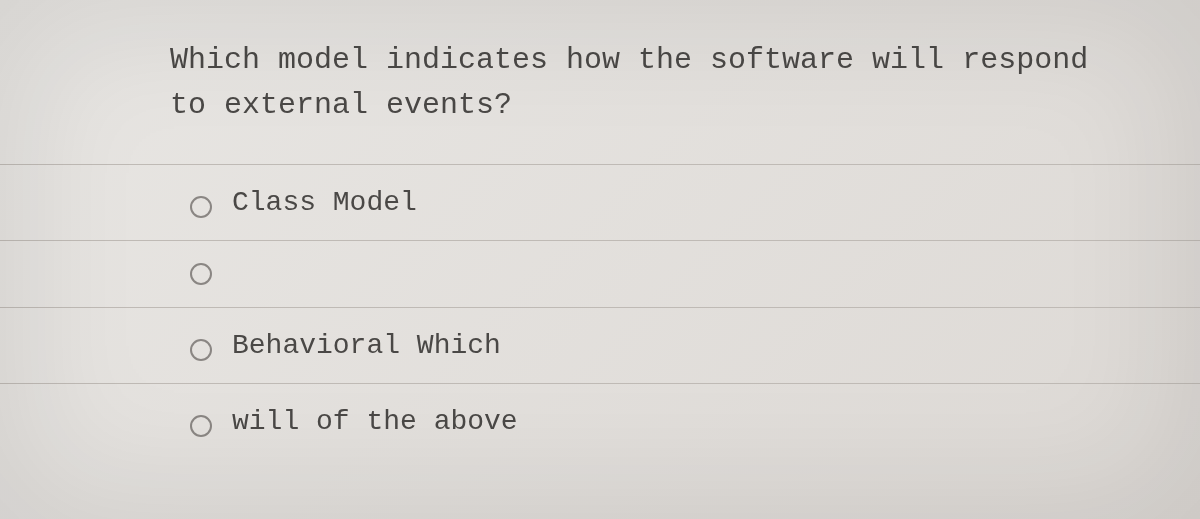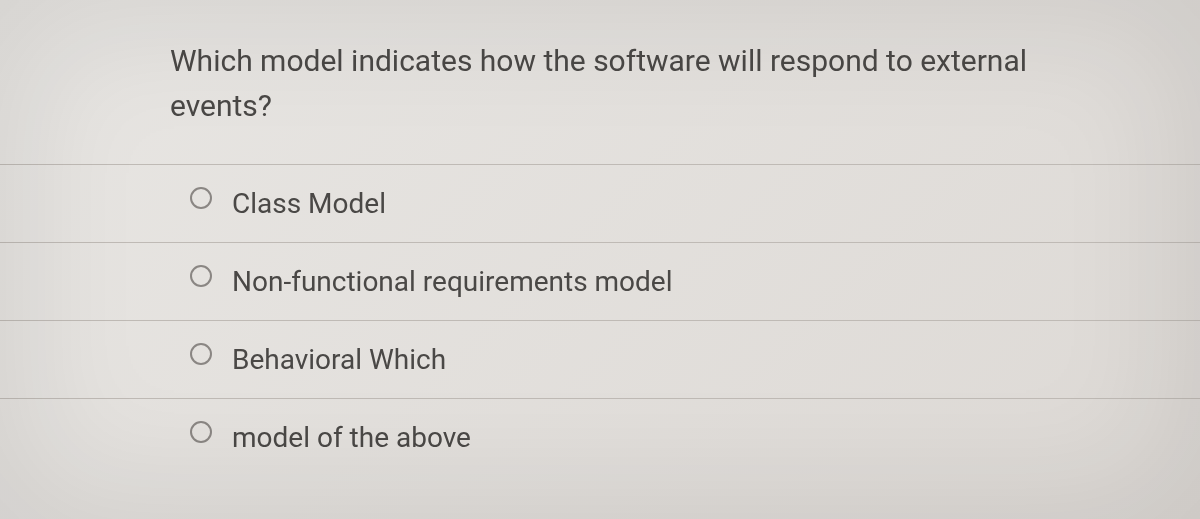--- a/index.html
+++ b/index.html
@@ -10,31 +10,32 @@
     body {
       width: 1200px;
       height: 519px;
       background: linear-gradient(135deg, #e8e6e3 0%, #ddd9d5 100%);
       font-family: -apple-system, BlinkMacSystemFont, "Segoe UI", Roboto, sans-serif;
       overflow: hidden;
       position: relative;
     }
     .question-container {
       padding: 38px 0 0 0;
+      font-family: Liberation Mono, monospace;
     }
     .question-text {
       font-size: 30px;
       color: #4a4846;
       line-height: 1.5;
       padding: 0 100px 0 170px;
       margin-bottom: 36px;
     }
     .option-row {
       display: flex;
-      align-items: flex-start;
+      align-items: flex-end;
       padding: 22px 0 22px 190px;
       border-top: 1px solid #bfbab5;
     }
     .radio {
       width: 22px;
       height: 22px;
       border: 2px solid #8a8683;
       border-radius: 50%;
       margin-right: 20px;
       flex-shrink: 0;
@@ -59,27 +60,26 @@
 <div class="question-container">
   <div class="question-text">Which model indicates how the software will respond to external events?</div>
 
   <div class="option-row">
     <span class="radio"></span>
     <span class="option-label">Class Model</span>
   </div>
 
   <div class="option-row">
     <span class="radio"></span>
-    <span class="option-label">Non-functional requirements model</span>
   </div>
 
   <div class="option-row">
     <span class="radio"></span>
     <span class="option-label">Behavioral Which</span>
   </div>
 
   <div class="option-row">
     <span class="radio"></span>
-    <span class="option-label">model of the above</span>
+    <span class="option-label">will of the above</span>
   </div>
 </div>
 
 <div class="vignette"></div>
 
 </body></html>

